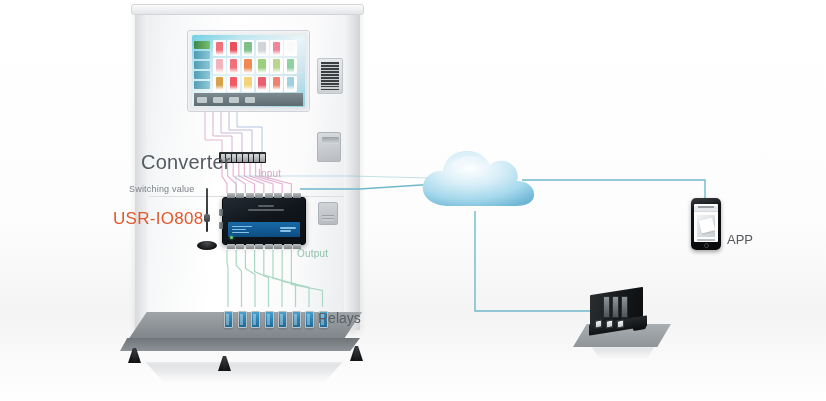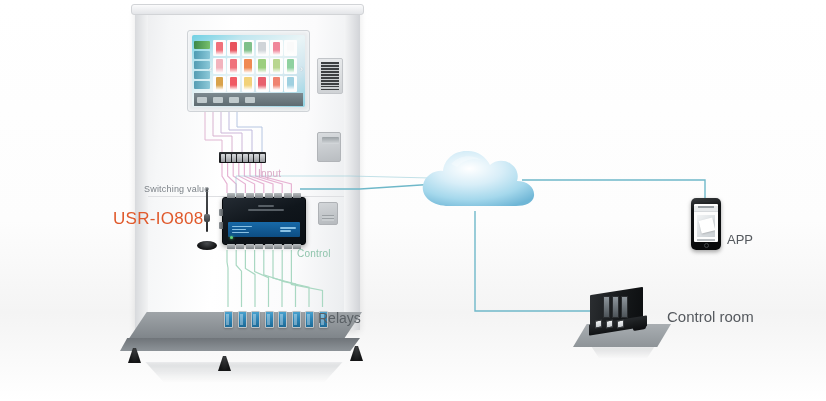--- a/index.html
+++ b/index.html
@@ -306,21 +306,21 @@
   }
   .cr-reflect {
     position:absolute; left:10px; bottom:-11px; width:80px; height:12px;
     background:linear-gradient(180deg,rgba(150,155,160,.30),rgba(255,255,255,0));
     filter:blur(2px);
     clip-path: polygon(10% 0%, 90% 0%, 80% 100%, 20% 100%);
   }
 
   
   #label-converter { left:141px; top:151px; font-size:20px; color:#555b61; letter-spacing:.2px; }
-  #label-switching { left:135px; top:184px; font-size:9px; color:#7c8288; letter-spacing:.2px;padding-left:9px; }
+  #label-switching { left:120px; top:184px; font-size:9px; color:#7c8288; letter-spacing:.2px;padding-left:9px; }
   #label-usrio808 { left:113px; top:209px; font-size:17px; color:#e0592b; letter-spacing:.3px; }
   #label-input { left:258px; top:168px; font-size:10px; color:#d9a8c6; letter-spacing:.2px;text-align:right; }
   #label-output { left:297px; top:248px; font-size:10px; color:#8fc4ac; letter-spacing:.2px; }
   #label-relays { left:318px; top:310px; font-size:14px; color:#5a6065;text-align:right; }
   #label-app { left:727px; top:232px; font-size:13px; color:#55595e; }
   #label-controlroom { left:667px; top:308px; font-size:15px; color:#55595e; }
 </style>
 </head>
 <body>
 
@@ -576,21 +576,21 @@
     <div class="cr-mon" style="left:30px;"></div>
     <div class="cr-mon" style="left:39px;"></div>
     <div class="cr-mon" style="left:48px;"></div>
     <div class="cr-desk"></div>
     <div class="cr-deskmon" style="left:22px;"></div>
     <div class="cr-deskmon" style="left:33px;"></div>
     <div class="cr-deskmon" style="left:44px;"></div>
     <div class="cr-chair"></div>
   </div>
 
+  <div class="lbl" id="label-converter">Converter</div>
   <div class="lbl" id="label-switching">Switching value</div>
   <div class="lbl" id="label-usrio808">USR-IO808</div>
   <div class="lbl" id="label-input">Input</div>
-  <div class="lbl" id="label-output">Control</div>
+  <div class="lbl" id="label-output">Output</div>
   <div class="lbl" id="label-relays">Relays</div>
   <div class="lbl" id="label-app">APP</div>
-  <div class="lbl" id="label-controlroom">Control room</div>
 
 </div>
 
 </body></html>

